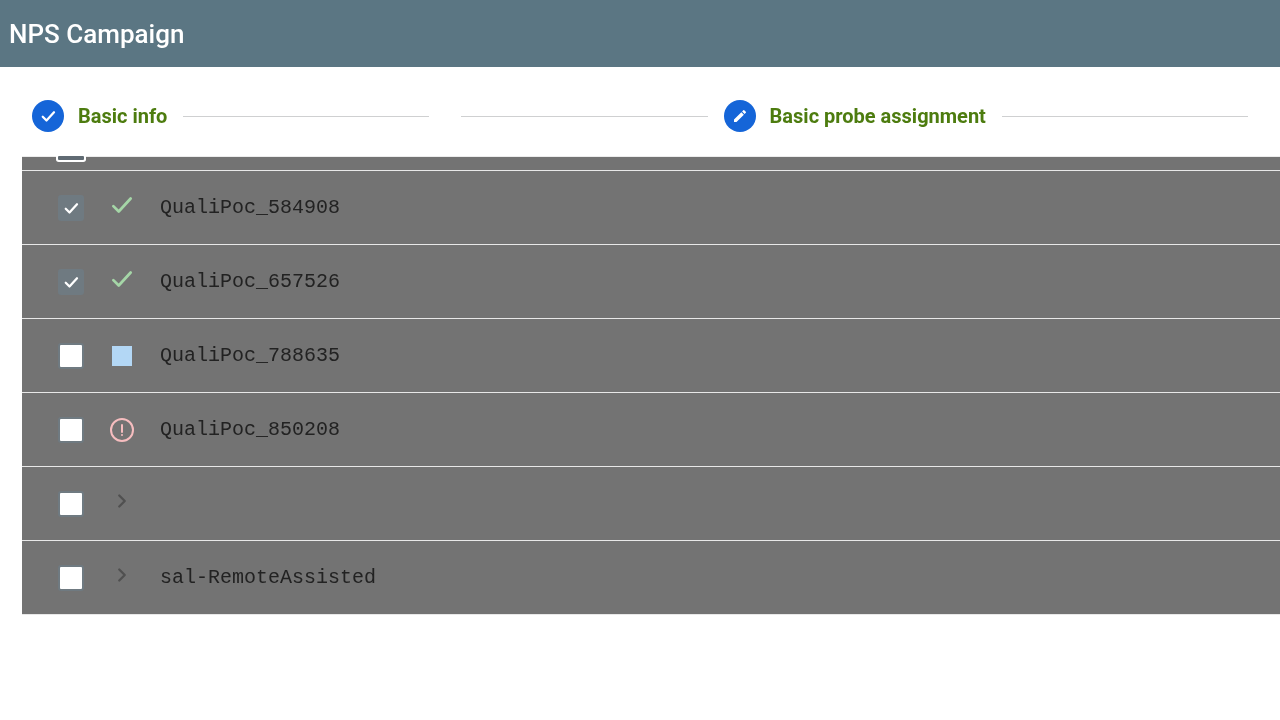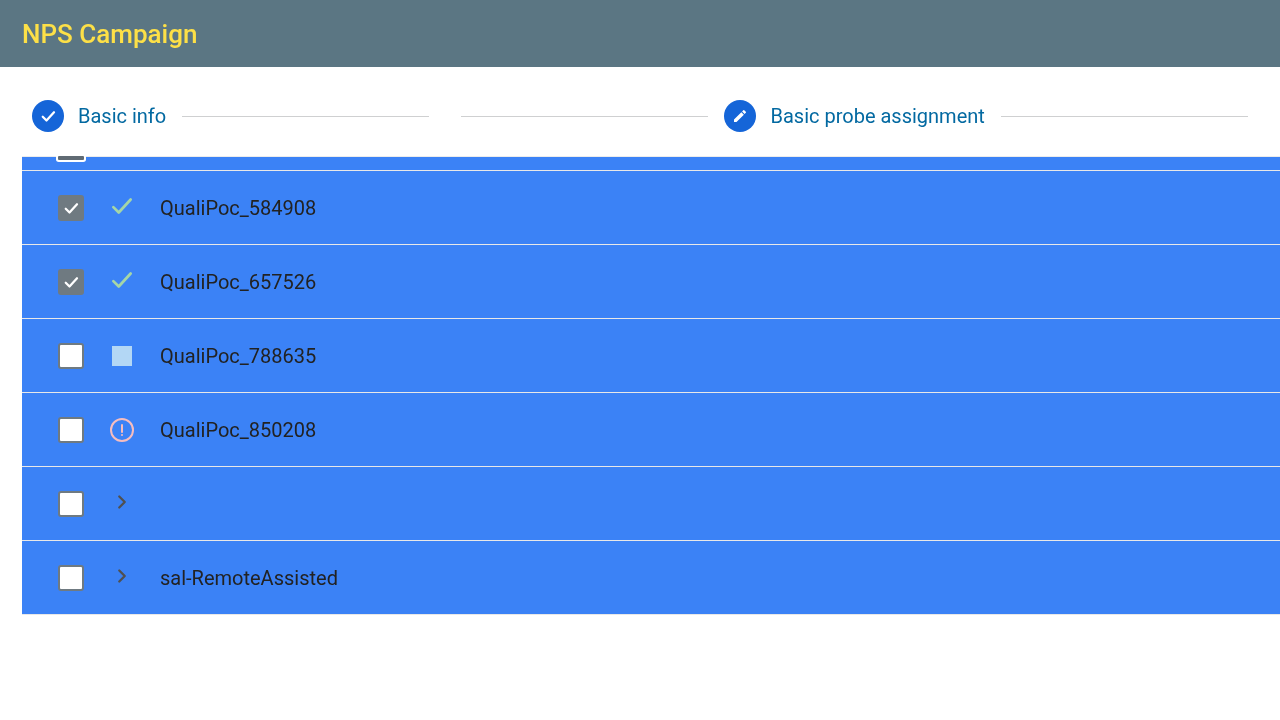--- a/index.html
+++ b/index.html
@@ -7,25 +7,25 @@
       font-family: Roboto, "Helvetica Neue", Arial, sans-serif;
       font-size: 18px;
       color: #212121;
       background: #fff;
       width: 1280px;
       height: 720px;
       overflow: hidden;
     }
     .header {
       background: #5b7683;
-      color: #fde047;
+      color: #ffffff;
       height: 70px;
       display: flex;
       align-items: center;
-      padding-left: 22px;
+      padding-left: 9px;
       border-bottom: 3px solid #fff;
       font-size: 26px;
       font-weight: 500;
     }
     .stepper {
       display: flex;
       align-items: center;
       padding: 30px 32px 24px 32px;
       gap: 0;
     }
@@ -40,39 +40,40 @@
       height: 32px;
       border-radius: 50%;
       background: #1565d8;
       display: flex;
       align-items: center;
       justify-content: center;
       color: #fff;
     }
     .step-label {
       font-size: 20px;
-      color: #0369a1;
-      font-weight: 400;
+      color: #4d7c0f;
+      font-weight: 700;
     }
     .step-line {
       flex: 1;
       height: 1px;
       background: #cfd0d1;
       margin: 0 16px;
     }
     .step-line-tail {
       flex: 1;
       height: 1px;
       background: #cfd0d1;
       margin-left: 16px;
     }
     .list-container {
       margin-left: 22px;
       border-top: 1px solid #ececec;
-      background: #3b82f6;
+      background: #737373;
+      font-family: Liberation Mono, monospace;
     }
     .partial-trace {
       height: 14px;
       border-bottom: 1px solid #e8e8e8;
       padding-left: 38px;
       position: relative;
     }
     .partial-trace::before {
       content: "";
       position: absolute;

